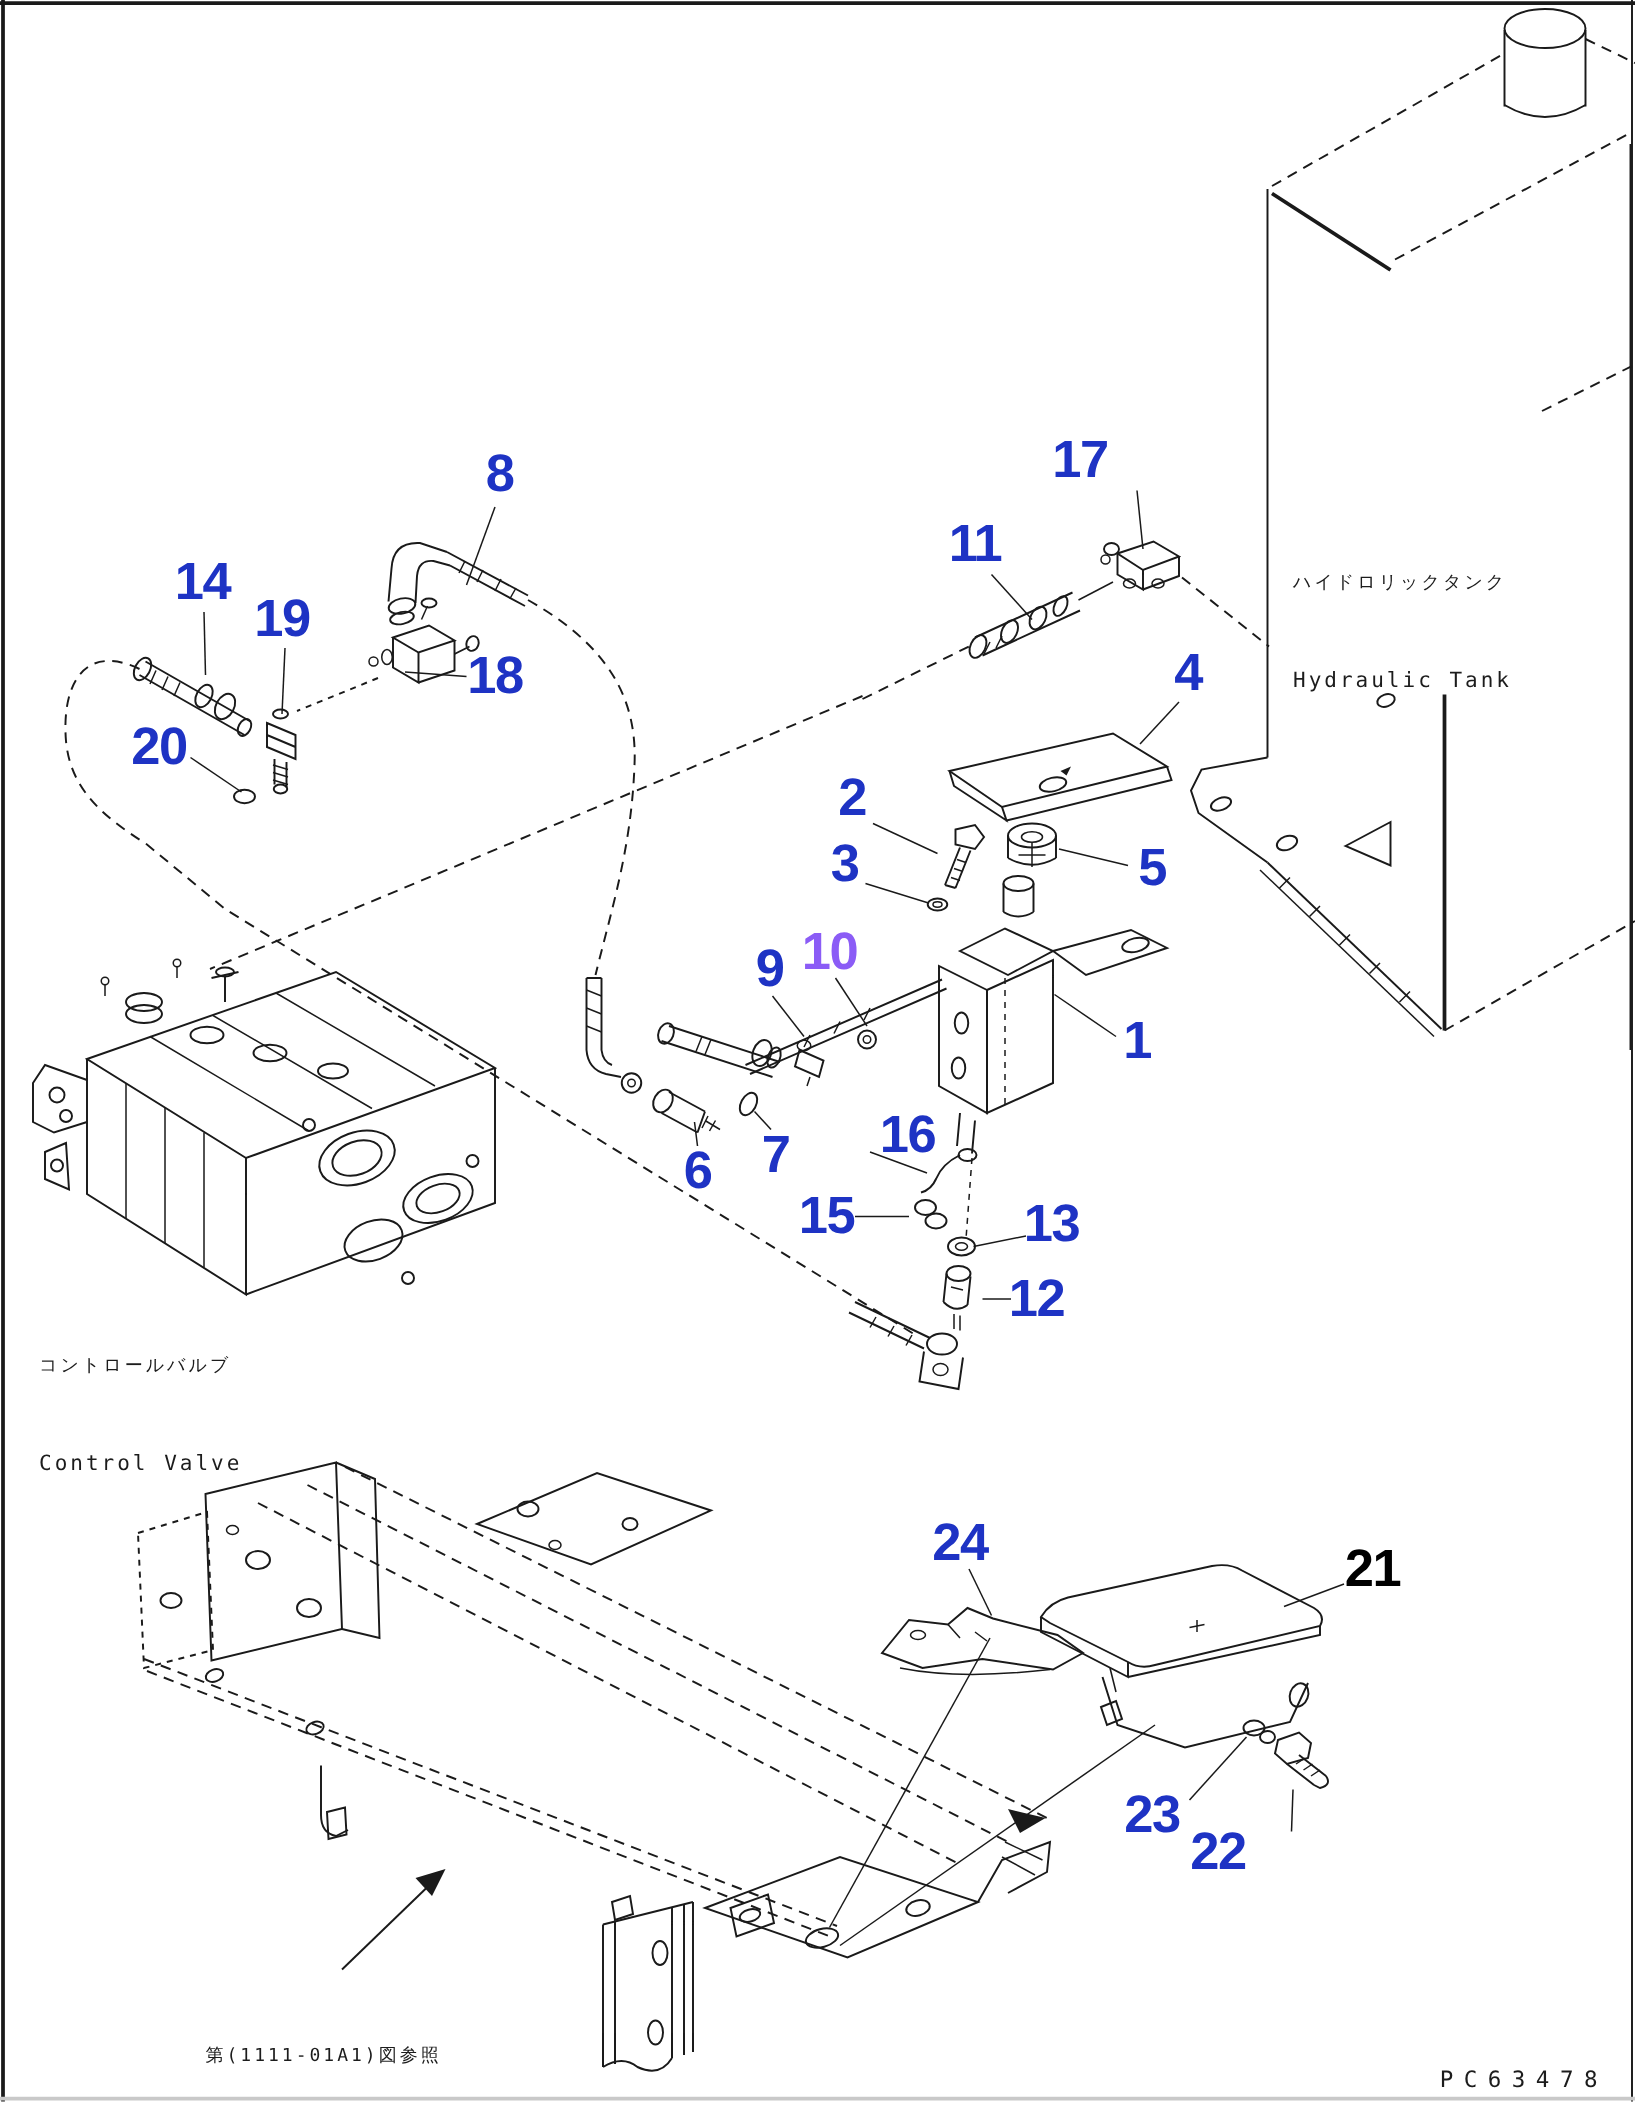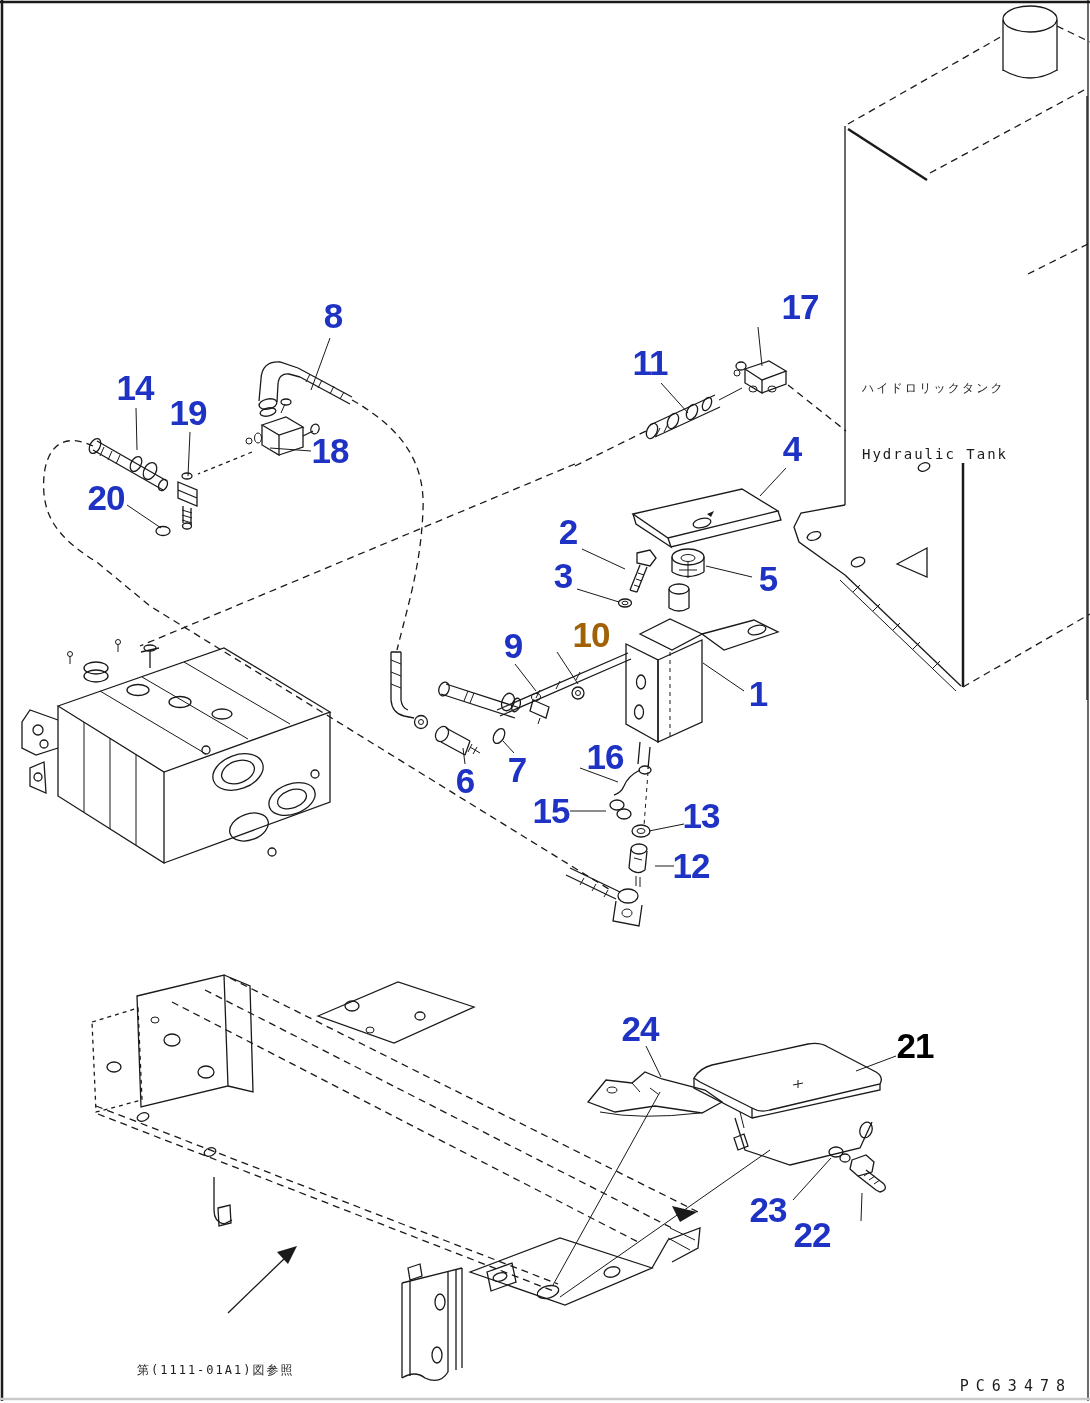--- a/index.html
+++ b/index.html
@@ -319,46 +319,50 @@
     <path class="ln" d="M228,1313 L286,1257"></path>
     <path class="fillb" d="M297,1246 L277,1252 L288,1264 Z"></path>
   </g>
 </svg>
 
 <div class="txt" style="left:862px;top:334px;">
   <div class="jp">ハイドロリックタンク</div>
   <div class="en">Hydraulic Tank</div>
 </div>
 
+<div class="txt" style="left:26px;top:856px;">
+  <div class="jp">コントロールバルブ</div>
+  <div class="en">Control Valve</div>
+</div>
 
 <div class="txt" style="left:137px;top:1316px;">
   <div class="jp">第(1111-01A1)図参照</div>
   
 </div>
 
 <div class="code">PC63478</div>
 
 <div>
       <span class="part-num" style="left: 758px; top: 694px; color: rgb(30, 51, 196);">1</span>
       <span class="part-num" style="left: 568px; top: 532px; color: rgb(30, 51, 196);">2</span>
       <span class="part-num" style="left: 563px; top: 576px; color: rgb(30, 51, 196);">3</span>
       <span class="part-num" style="left: 792px; top: 449px; color: rgb(30, 51, 196);">4</span>
       <span class="part-num" style="left: 768px; top: 579px; color: rgb(30, 51, 196);">5</span>
       <span class="part-num" style="left: 465px; top: 781px; color: rgb(30, 51, 196);">6</span>
       <span class="part-num" style="left: 517px; top: 770px; color: rgb(30, 51, 196);">7</span>
       <span class="part-num" style="left: 333px; top: 316px; color: rgb(30, 51, 196);">8</span>
       <span class="part-num" style="left: 513px; top: 646px; color: rgb(30, 51, 196);">9</span>
-      <span class="part-num" style="left: 553px; top: 635px; color: #a16207; margin-left: 38px;">10</span>
+      <span class="part-num" style="left: 553px; top: 635px; color: #8b5cf6;">10</span>
       <span class="part-num" style="left: 650px; top: 363px; color: rgb(30, 51, 196);">11</span>
       <span class="part-num" style="left: 691px; top: 866px; color: rgb(30, 51, 196);">12</span>
       <span class="part-num" style="left: 701px; top: 816px; color: rgb(30, 51, 196);">13</span>
       <span class="part-num" style="left: 135px; top: 388px; color: rgb(30, 51, 196);">14</span>
       <span class="part-num" style="left: 551px; top: 811px; color: rgb(30, 51, 196);">15</span>
       <span class="part-num" style="left: 561px; top: 757px; color: rgb(30, 51, 196); margin-left: 44px;">16</span>
-      <span class="part-num" style="left: 800px; top: 307px; color: rgb(30, 51, 196);">17</span>
+      <span class="part-num" style="left: 720px; top: 307px; color: rgb(30, 51, 196);">17</span>
       <span class="part-num" style="left: 330px; top: 451px; color: rgb(30, 51, 196);">18</span>
       <span class="part-num" style="left: 188px; top: 413px; color: rgb(30, 51, 196);">19</span>
       <span class="part-num" style="left: 106px; top: 498px; color: rgb(30, 51, 196);">20</span>
       <span class="part-num" style="left: 915px; top: 1046px; color: #000000;">21</span>
       <span class="part-num" style="left: 812px; top: 1235px; color: rgb(30, 51, 196);">22</span>
       <span class="part-num" style="left: 768px; top: 1210px; color: rgb(30, 51, 196);">23</span>
       <span class="part-num" style="left: 640px; top: 1029px; color: rgb(30, 51, 196);">24</span>
     </div>
 
 </div>

